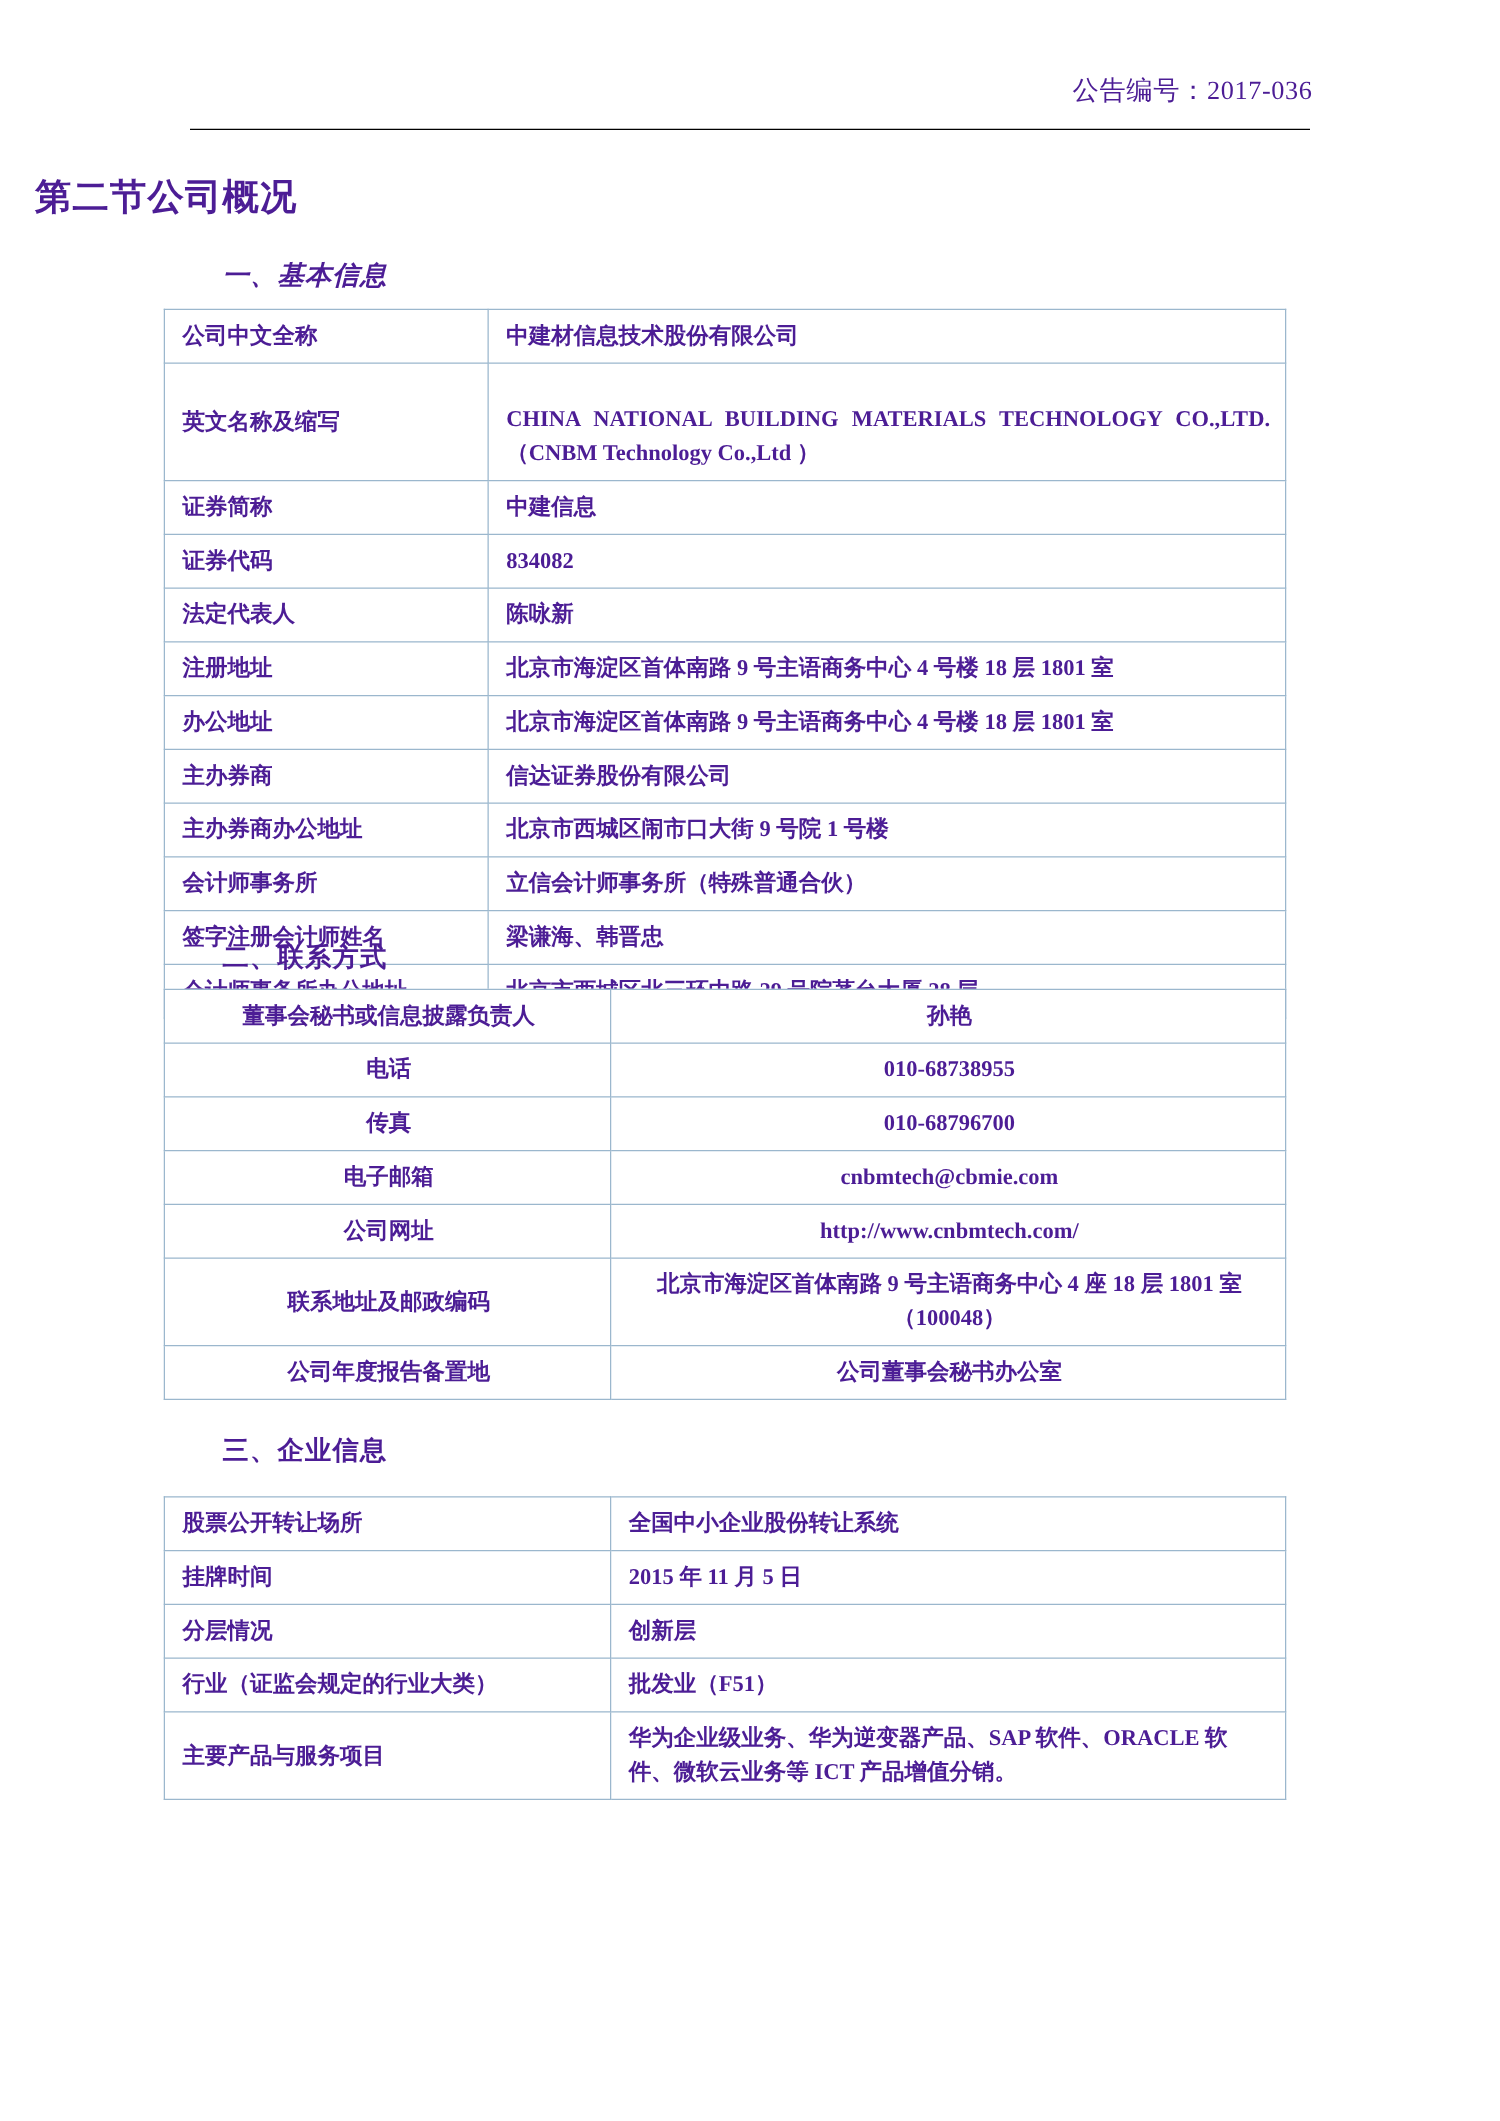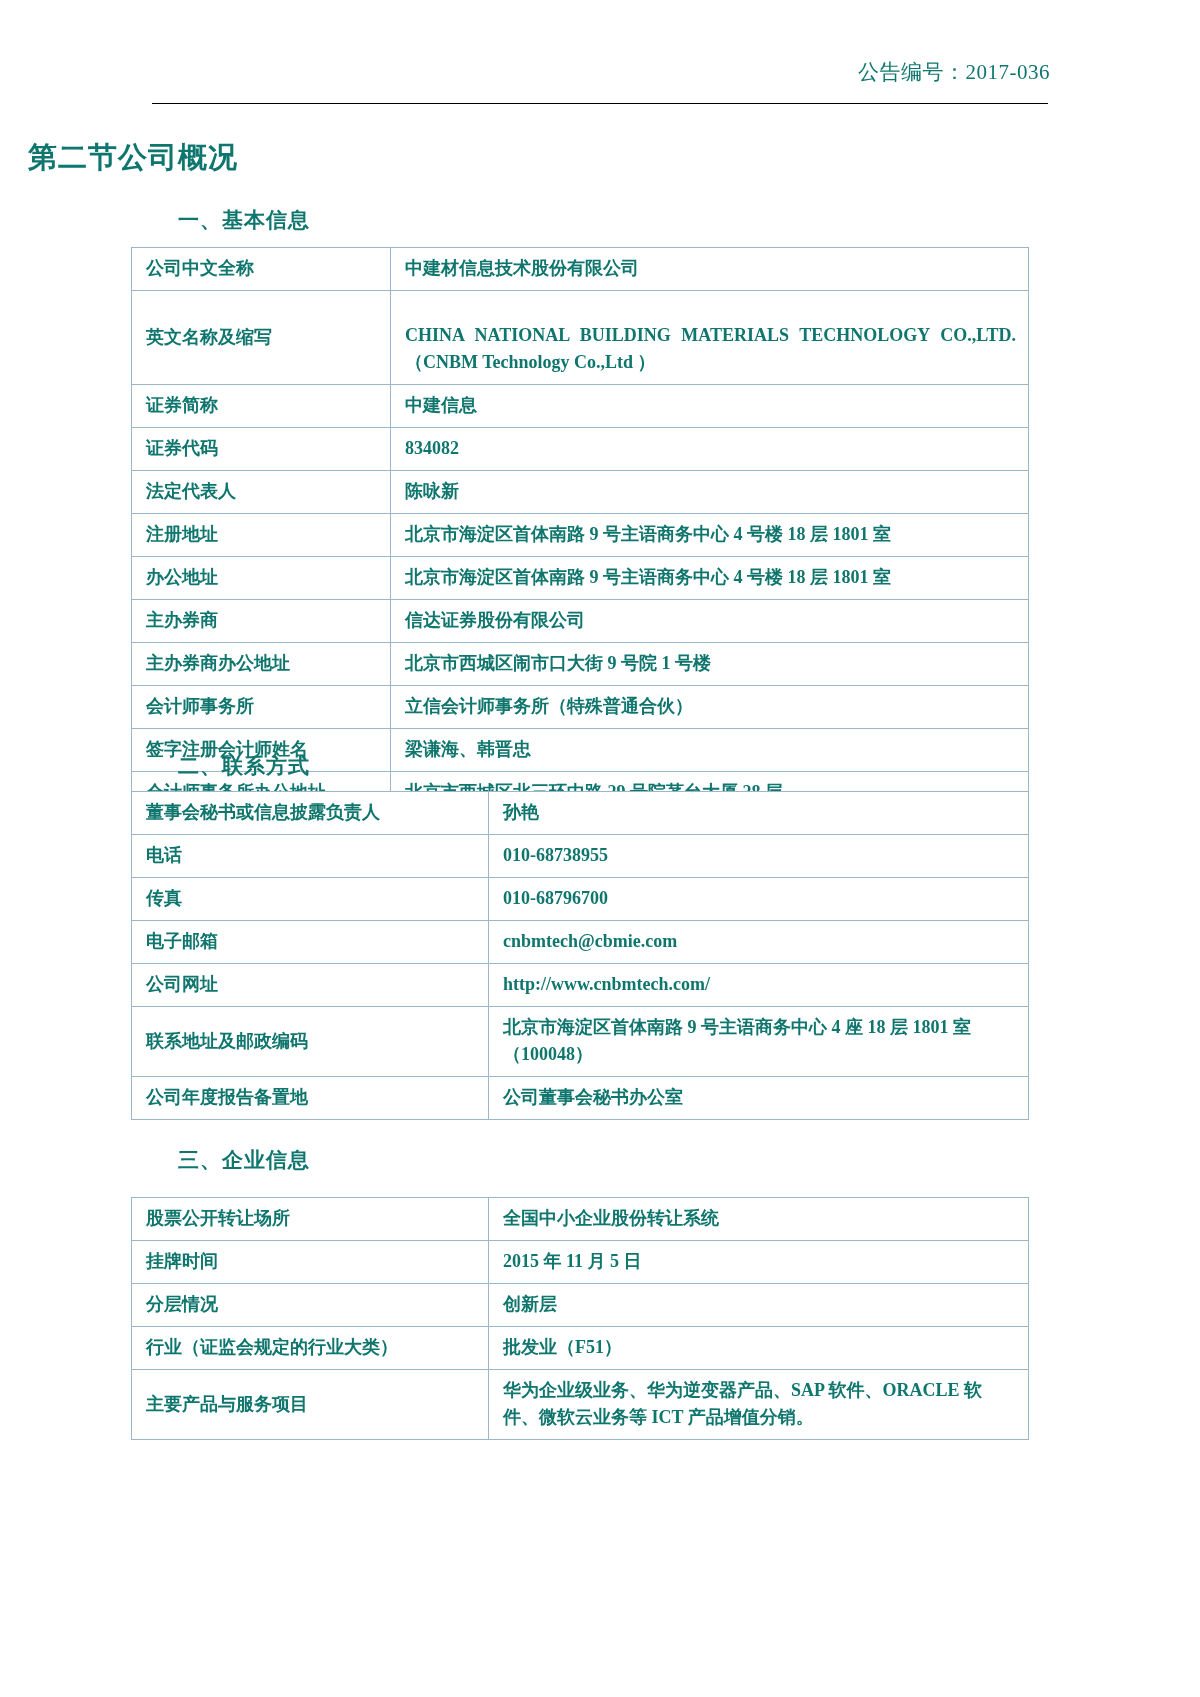--- a/index.html
+++ b/index.html
@@ -6,21 +6,21 @@
     margin: 0;
     padding: 0;
     background: #ffffff;
   }
   .page {
     position: relative;
     width: 1200px;
     height: 1697px;
     background: #ffffff;
     font-family: "Liberation Serif", serif;
-    color: #0f766e;
+    color: #4c1d95;
     box-sizing: border-box;
     overflow: hidden;
   }
   .header {
     position: absolute;
     top: 58px;
     left: 150px;
     right: 150px;
     text-align: right;
     font-family: "Liberation Serif", serif;
@@ -45,21 +45,21 @@
     letter-spacing: 1px;
     margin-left: 28px;
   }
   .section-head {
     position: absolute;
     left: 178px;
     font-size: 21px;
     font-weight: bold;
     letter-spacing: 1px;
   }
-  .sec1 { top: 206px; }
+  .sec1 { top: 206px; font-style: italic; }
   .sec2 { top: 752px; }
   .sec3 { top: 1146px; }
 
   table.tbl {
     position: absolute;
     border-collapse: collapse;
     table-layout: fixed;
     font-size: 18px;
     background: #ffffff;
     font-weight: bold;
@@ -76,20 +76,21 @@
   }
   #tbl1 {
     top: 247px;
     left: 131px;
     width: 898px;
   }
   #tbl2 {
     top: 791px;
     left: 131px;
     width: 898px;
+    text-align: center;
   }
   #tbl2 td.k { width: 330px; }
   #tbl3 {
     top: 1186px;
     left: 131px;
     width: 898px;
     margin-top: 11px;
   }
   #tbl3 td.k { width: 330px; }
 

